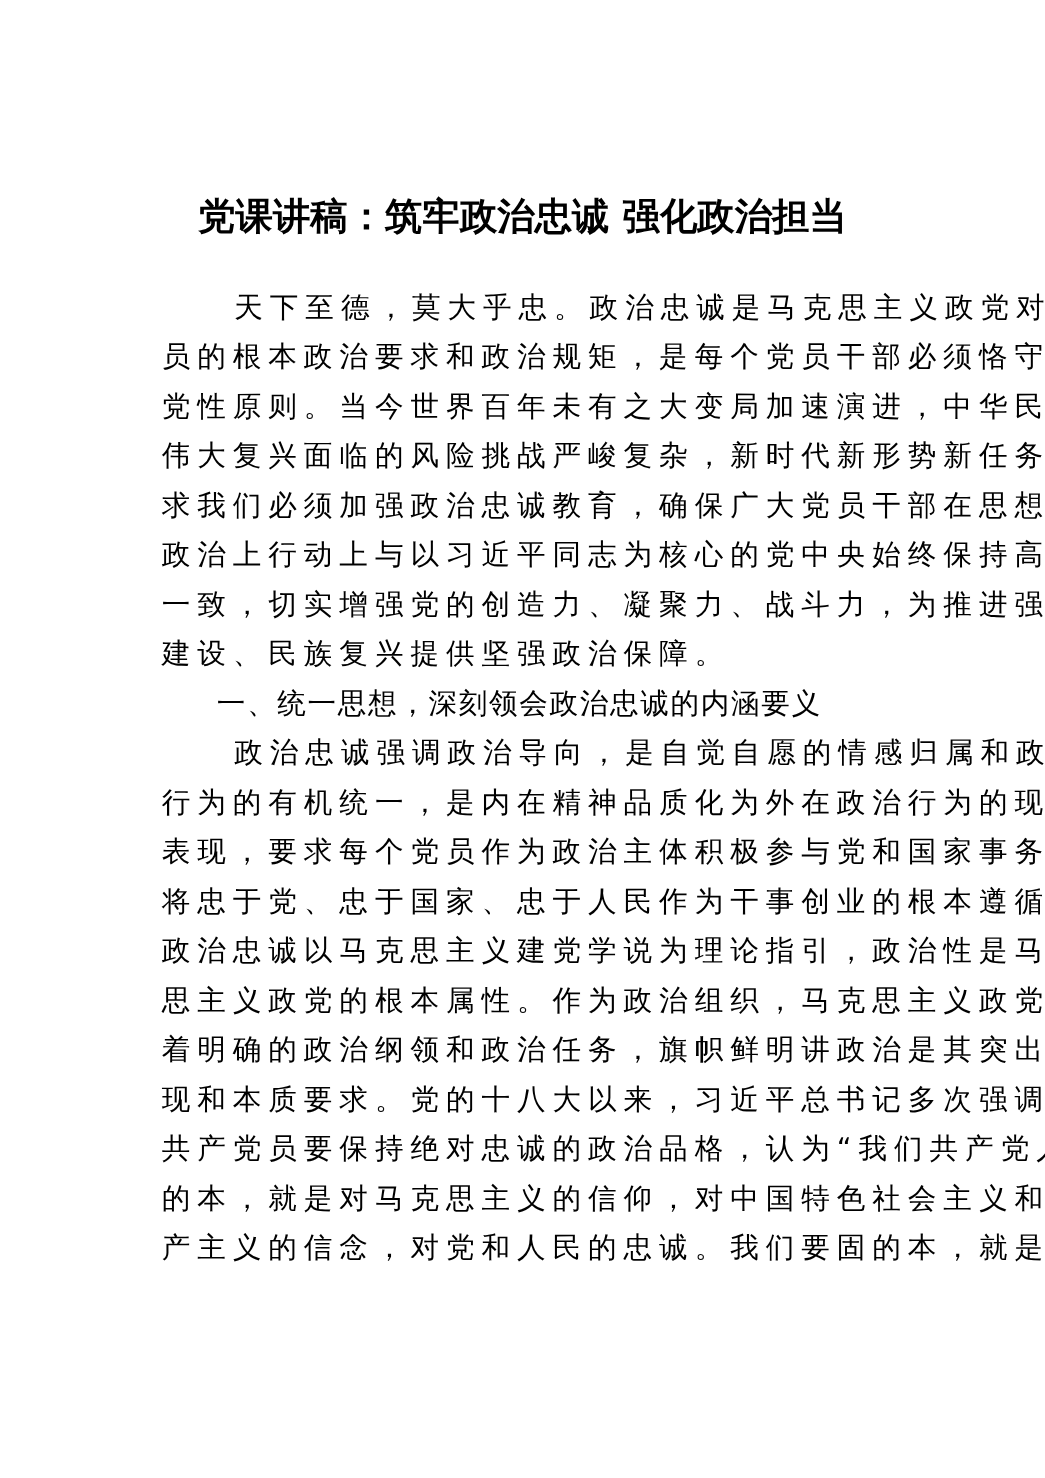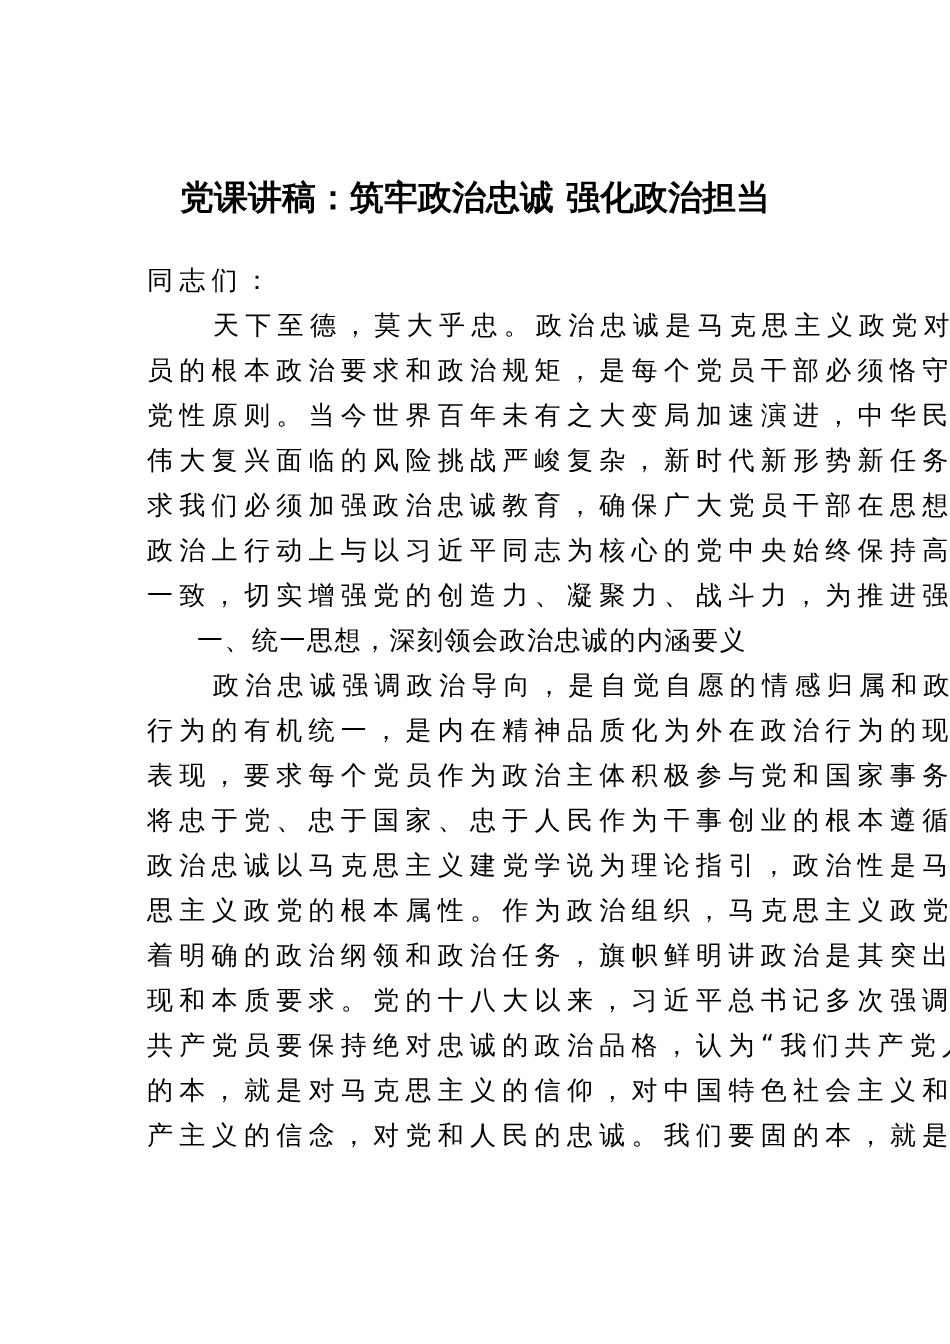--- a/index.html
+++ b/index.html
@@ -63,30 +63,30 @@
   </style>
 </head>
 <body>
 
 <div class="page">
 
   <div class="title">党课讲稿：筑牢政治忠诚 强化政治担当</div>
 
   <div class="content">
 
-    <div class="line">同志们：</div>
 
     <div>
       <div class="line indent">天下至德，莫大乎忠。政治忠诚是马克思主义政党对党</div>
       <div class="line">员的根本政治要求和政治规矩，是每个党员干部必须恪守的</div>
       <div class="line">党性原则。当今世界百年未有之大变局加速演进，中华民族</div>
       <div class="line">伟大复兴面临的风险挑战严峻复杂，新时代新形势新任务要</div>
       <div class="line">求我们必须加强政治忠诚教育，确保广大党员干部在思想上</div>
       <div class="line">政治上行动上与以习近平同志为核心的党中央始终保持高度</div>
       <div class="line">一致，切实增强党的创造力、凝聚力、战斗力，为推进强国</div>
+      <div class="line">建设、民族复兴提供坚强政治保障。</div>
     </div>
 
     <div class="line heading">一、统一思想，深刻领会政治忠诚的内涵要义</div>
 
     <div>
       <div class="line indent">政治忠诚强调政治导向，是自觉自愿的情感归属和政治</div>
       <div class="line">行为的有机统一，是内在精神品质化为外在政治行为的现实</div>
       <div class="line">表现，要求每个党员作为政治主体积极参与党和国家事务，</div>
       <div class="line">将忠于党、忠于国家、忠于人民作为干事创业的根本遵循。</div>
       <div class="line">政治忠诚以马克思主义建党学说为理论指引，政治性是马克</div>

